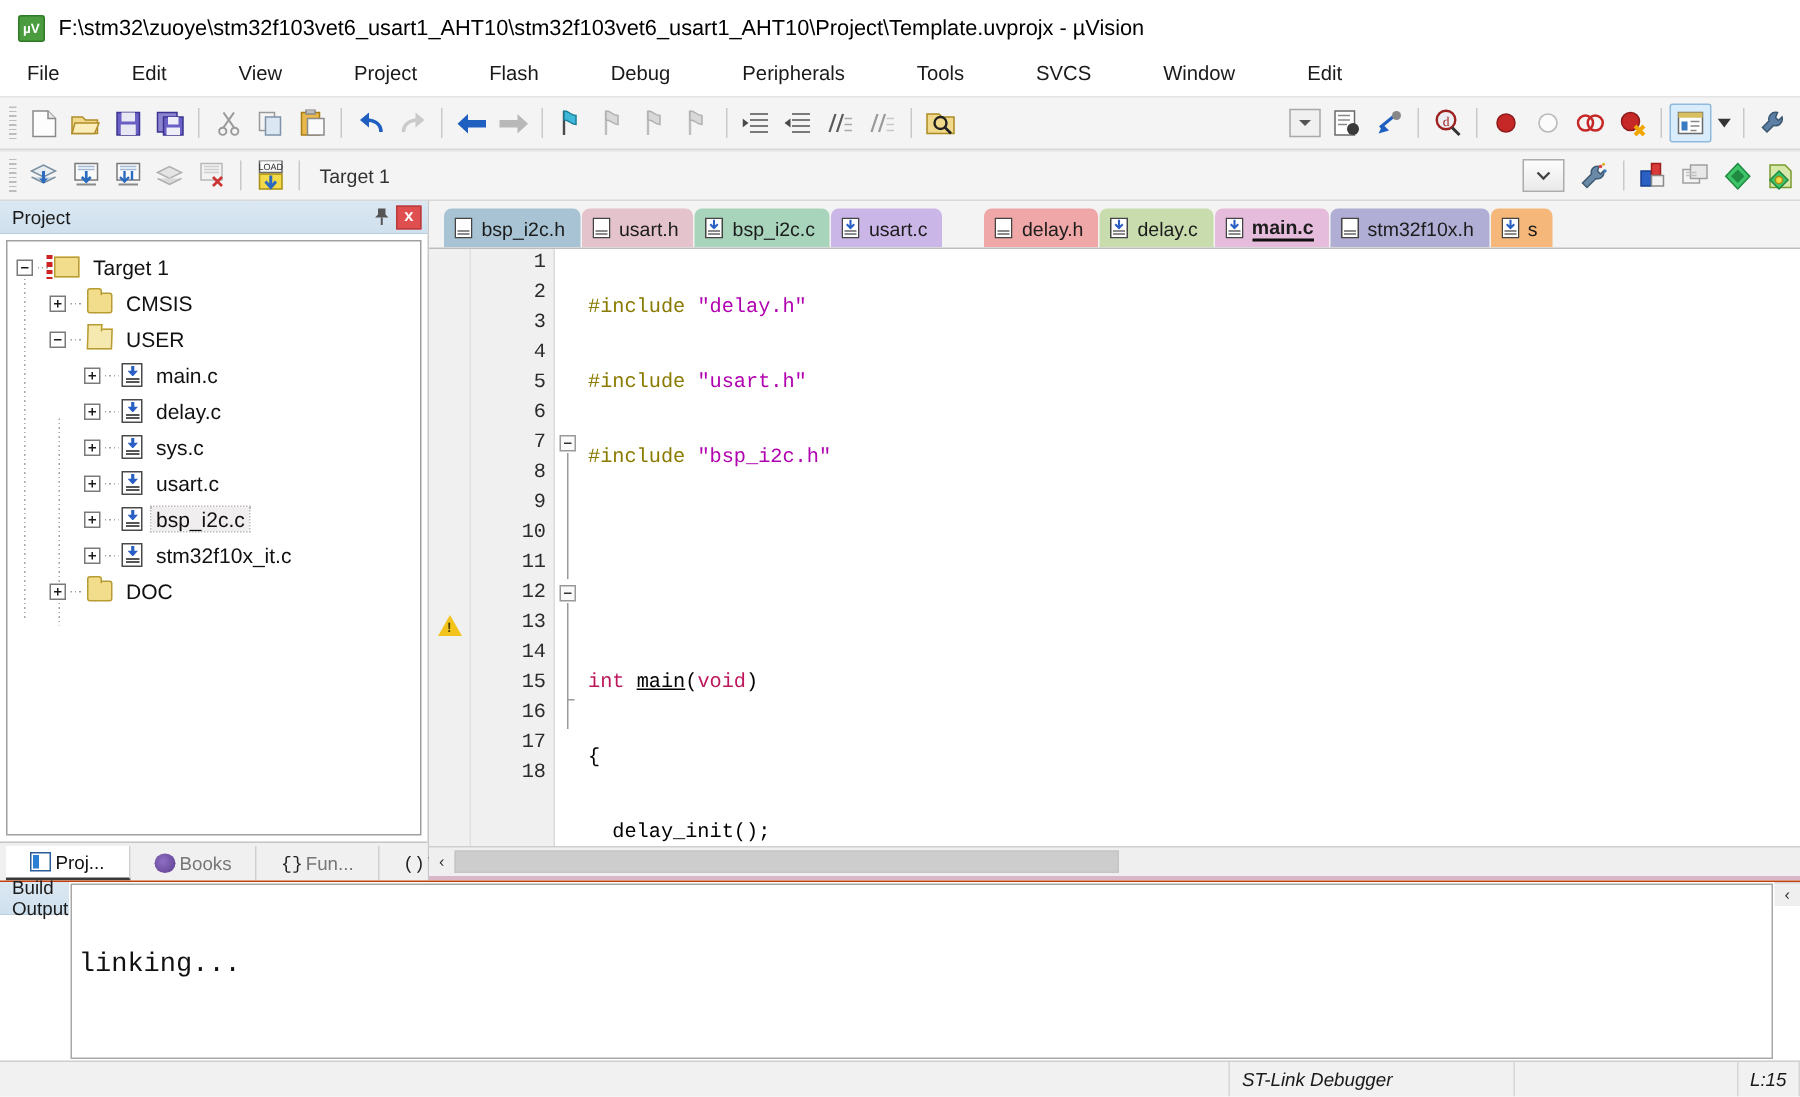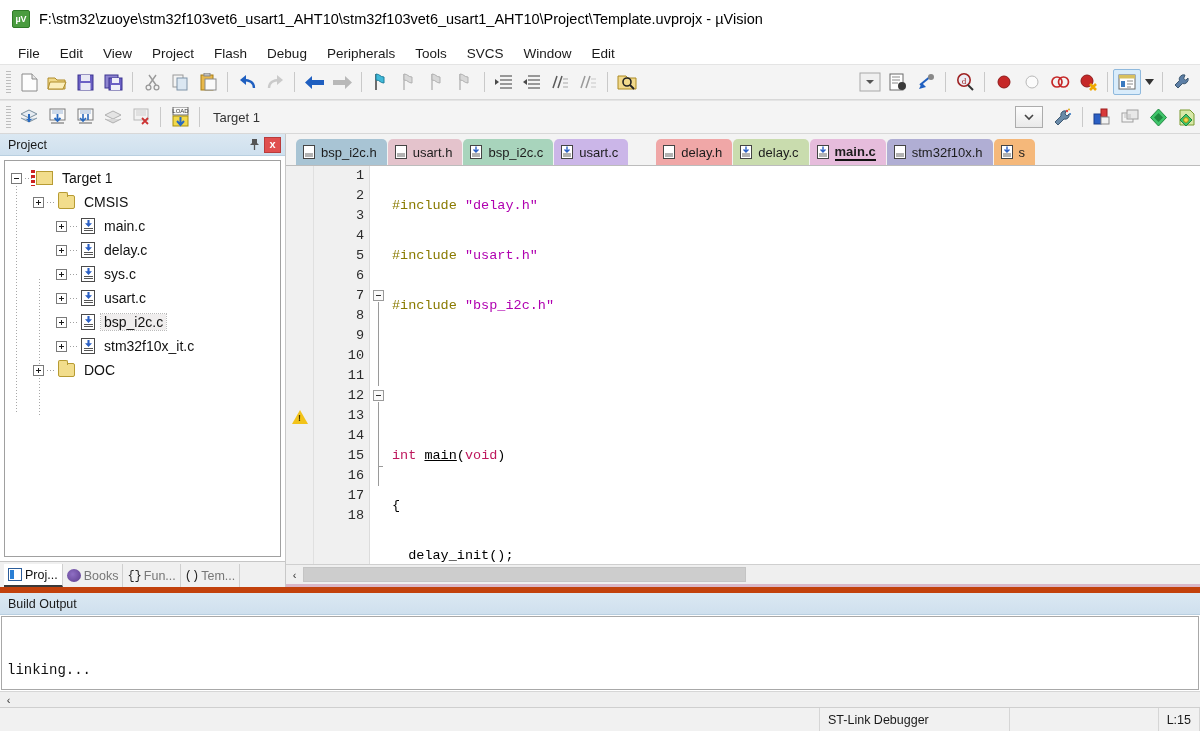--- a/index.html
+++ b/index.html
@@ -54,24 +54,25 @@
     white-space: nowrap;
     font-family: "Liberation Sans", sans-serif;
   }
 
   
   .menubar {
     height: 26px;
     flex: 0 0 26px;
     background: #ffffff;
     display: flex;
-    align-items: flex-end;
+    align-items: flex-start;
     padding-left: 8px;
     font-size: 13.5px;
     color: #1a1a1a;
+    gap: 28px;
   }
   .menu-item {
     padding: 3px 10px;
     white-space: nowrap;
     cursor: default;
   }
 
   
   .toolbar {
     display: flex;
@@ -305,21 +306,21 @@
     align-items: flex-end;
     background: #f0f0f0;
     border-top: 1px solid #c6c6c6;
     padding-left: 4px;
     font-size: 12.5px;
   }
   .pane-tab {
     display: flex;
     align-items: center;
     height: 23px;
-    padding: 0 4px;
+    padding: 0 16px;
     color: #777;
     white-space: nowrap;
     border-right: 1px solid #cfcfcf;
   }
   .pane-tab.sel {
     color: #111;
     background: #ffffff;
     border-bottom: 2px solid #3a3a3a;
   }
   .mini-ico {
@@ -485,42 +486,42 @@
     height: 3px;
     flex: 0 0 3px;
     background: #d9b7c8;
   }
 
   
   .build-pane {
     height: 120px;
     flex: 0 0 120px;
     display: flex;
-    flex-direction: column;
+    flex-direction: row;
     background: #ffffff;
-    border-top: 6px solid #c2410c;
+    border-top: 1px solid #c2410c;
   }
   .build-header {
     height: 22px;
     flex: 0 0 22px;
     background: linear-gradient(#dbe8f2, #cfe0ee);
     border-bottom: 1px solid #b9cfe0;
     display: flex;
     align-items: center;
     padding-left: 8px;
     font-size: 12.5px;
     color: #1a1a1a;
   }
   .build-body {
     flex: 1 1 auto;
     background: #ffffff;
     border: 1px solid #a8a8a8;
     margin: 1px;
     font-family: "Liberation Mono", monospace;
-    font-size: 14px;
+    font-size: 18px;
     color: #111;
     padding: 3px 0 0 5px;
     overflow: hidden;
     white-space: pre;
     line-height: 20px;
   }
   .build-scroll {
     height: 16px;
     flex: 0 0 16px;
     background: #efefef;
@@ -532,20 +533,21 @@
   
   .statusbar {
     height: 24px;
     flex: 0 0 24px;
     background: #f1f1f1;
     border-top: 1px solid #cfcfcf;
     display: flex;
     align-items: flex-end;
     font-size: 12.5px;
     color: #1a1a1a;
+    font-style: italic;
   }
   .sb-cell {
     height: 100%;
     display: flex;
     align-items: center;
     padding: 0 8px;
     border-right: 1px solid #d6d6d6;
     white-space: nowrap;
   }
   .sb-grow { flex: 1 1 auto; }
@@ -939,20 +941,26 @@
 
 
         <div class="tree-row" style="padding-left:22px;align-items:center;">
           <div class="expander plus"></div>
           <div class="dots"></div>
           <div class="ico-folder"></div>
           <span class="node-label">CMSIS</span>
         </div>
 
 
+        <div class="tree-row" style="padding-left:22px;">
+          <div class="expander"></div>
+          <div class="dots"></div>
+          <div class="ico-folder-open"></div>
+          <span class="node-label">USER</span>
+        </div>
 
         <div class="tree-row" style="padding-left:45px;">
           <div class="expander plus"></div>
           <div class="dots"></div>
           <div class="ico-cfile"></div>
           <span class="node-label">main.c</span>
         </div>
 
         <div class="tree-row" style="padding-left:45px;">
           <div class="expander plus"></div>

